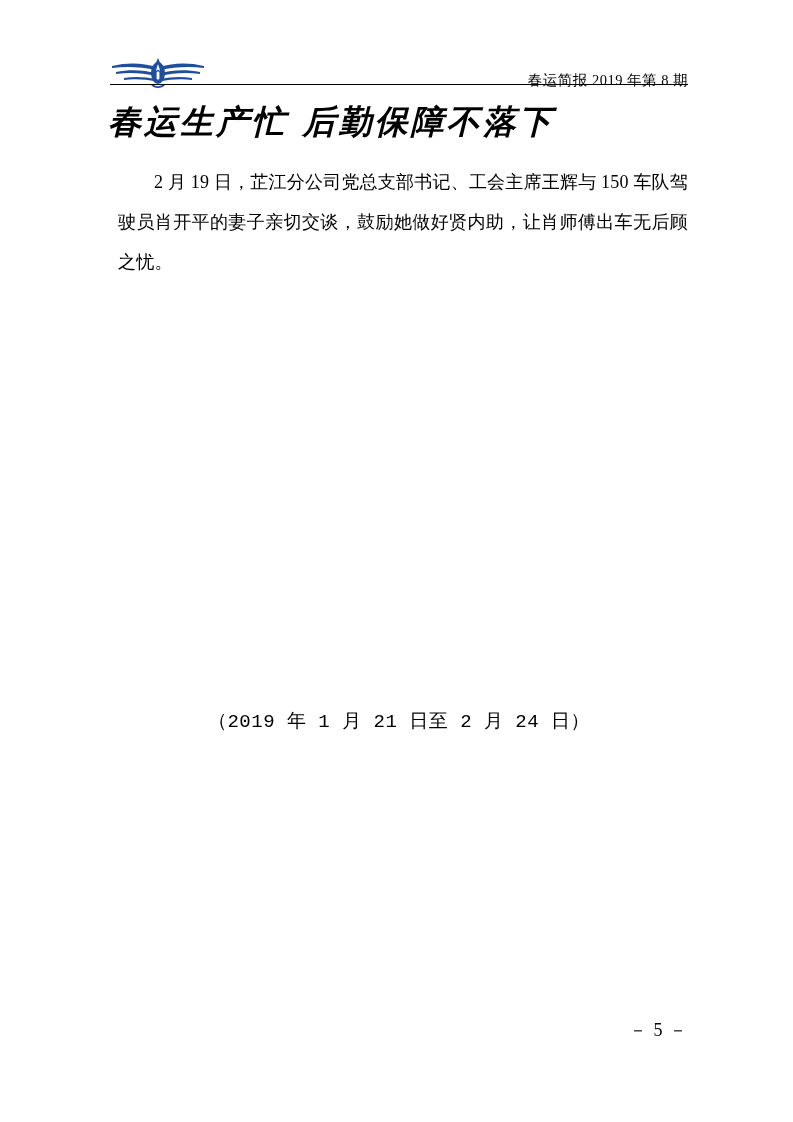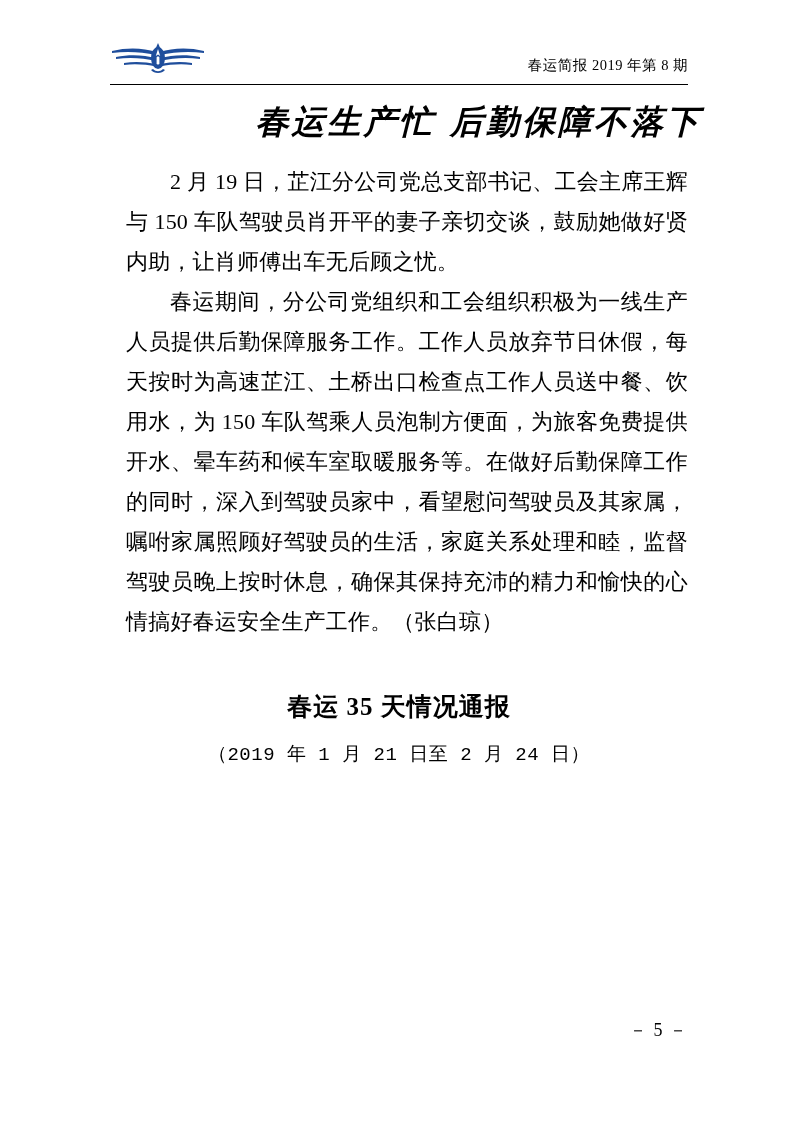--- a/index.html
+++ b/index.html
@@ -19,21 +19,21 @@
     position: absolute;
     left: 0; top: 0;
     width: 793px;
     height: 1122px;
     box-sizing: border-box;
   }
   
   .header {
     position: absolute;
     left: 110px;
-    top: 31px;
+    top: 46px;
     width: 578px;
     height: 50px;
     display: flex;
     align-items: flex-end;
     justify-content: space-between;
   }
   .logo {
     width: 96px;
     height: 42px;
     position: relative;
@@ -52,41 +52,41 @@
     position: absolute;
     left: 110px;
     top: 84px;
     width: 578px;
     height: 0;
     border-top: 1.6px solid #000;
   }
   
   .doc-title {
     position: absolute;
-    left: 124px;
+    left: 108px;
     top: 100px;
     width: 578px;
-    text-align: right;
+    text-align: left;
     font-size: 33px;
     font-weight: bold;
     letter-spacing: 3px;
     font-family: "DejaVu Serif", "Liberation Serif", serif;
     font-style: italic;
     white-space: nowrap;
   }
   
   .body-block {
     position: absolute;
     left: 110px;
     top: 162px;
     width: 578px;
   }
   p.para {
-    margin: 0 0 0 16px;
-    font-size: 22px;
+    margin: 0 0 0 8px;
+    font-size: 18px;
     line-height: 40px;
     text-align: justify;
     text-justify: inter-ideograph;
     text-indent: 2em;
     letter-spacing: 0.2px;
     font-family: "Liberation Serif", "DejaVu Serif", serif;
   }
   
   .section2 {
     position: absolute;
@@ -150,23 +150,21 @@
       </svg>
     </div>
     <div class="header-title">春运简报 2019 年第 8 期</div>
   </div>
   <div class="header-rule"></div>
 
   <div class="doc-title">春运生产忙  后勤保障不落下</div>
 
   <div class="body-block">
     <p class="para">2 月 19 日，芷江分公司党总支部书记、工会主席王辉与 150 车队驾驶员肖开平的妻子亲切交谈，鼓励她做好贤内助，让肖师傅出车无后顾之忧。</p>
-    <p class="para">春运期间，分公司党组织和工会组织积极为一线生产人员提供后勤保障服务工作。工作人员放弃节日休假，每天按时为高速芷江、土桥出口检查点工作人员送中餐、饮用水，为 150 车队驾乘人员泡制方便面，为旅客免费提供开水、晕车药和候车室取暖服务等。在做好后勤保障工作的同时，深入到驾驶员家中，看望慰问驾驶员及其家属，嘱咐家属照顾好驾驶员的生活，家庭关系处理和睦，监督驾驶员晚上按时休息，确保其保持充沛的精力和愉快的心情搞好春运安全生产工作。（张白琼）</p>
   </div>
 
   <div class="section2">
-    <div class="section2-title">春运 35 天情况通报</div>
     <div class="section2-subtitle">（2019 年 1 月 21 日至 2 月 24 日）</div>
   </div>
 
   <div class="footer">－ 5 －</div>
 
 </div>
 
 </body></html>

